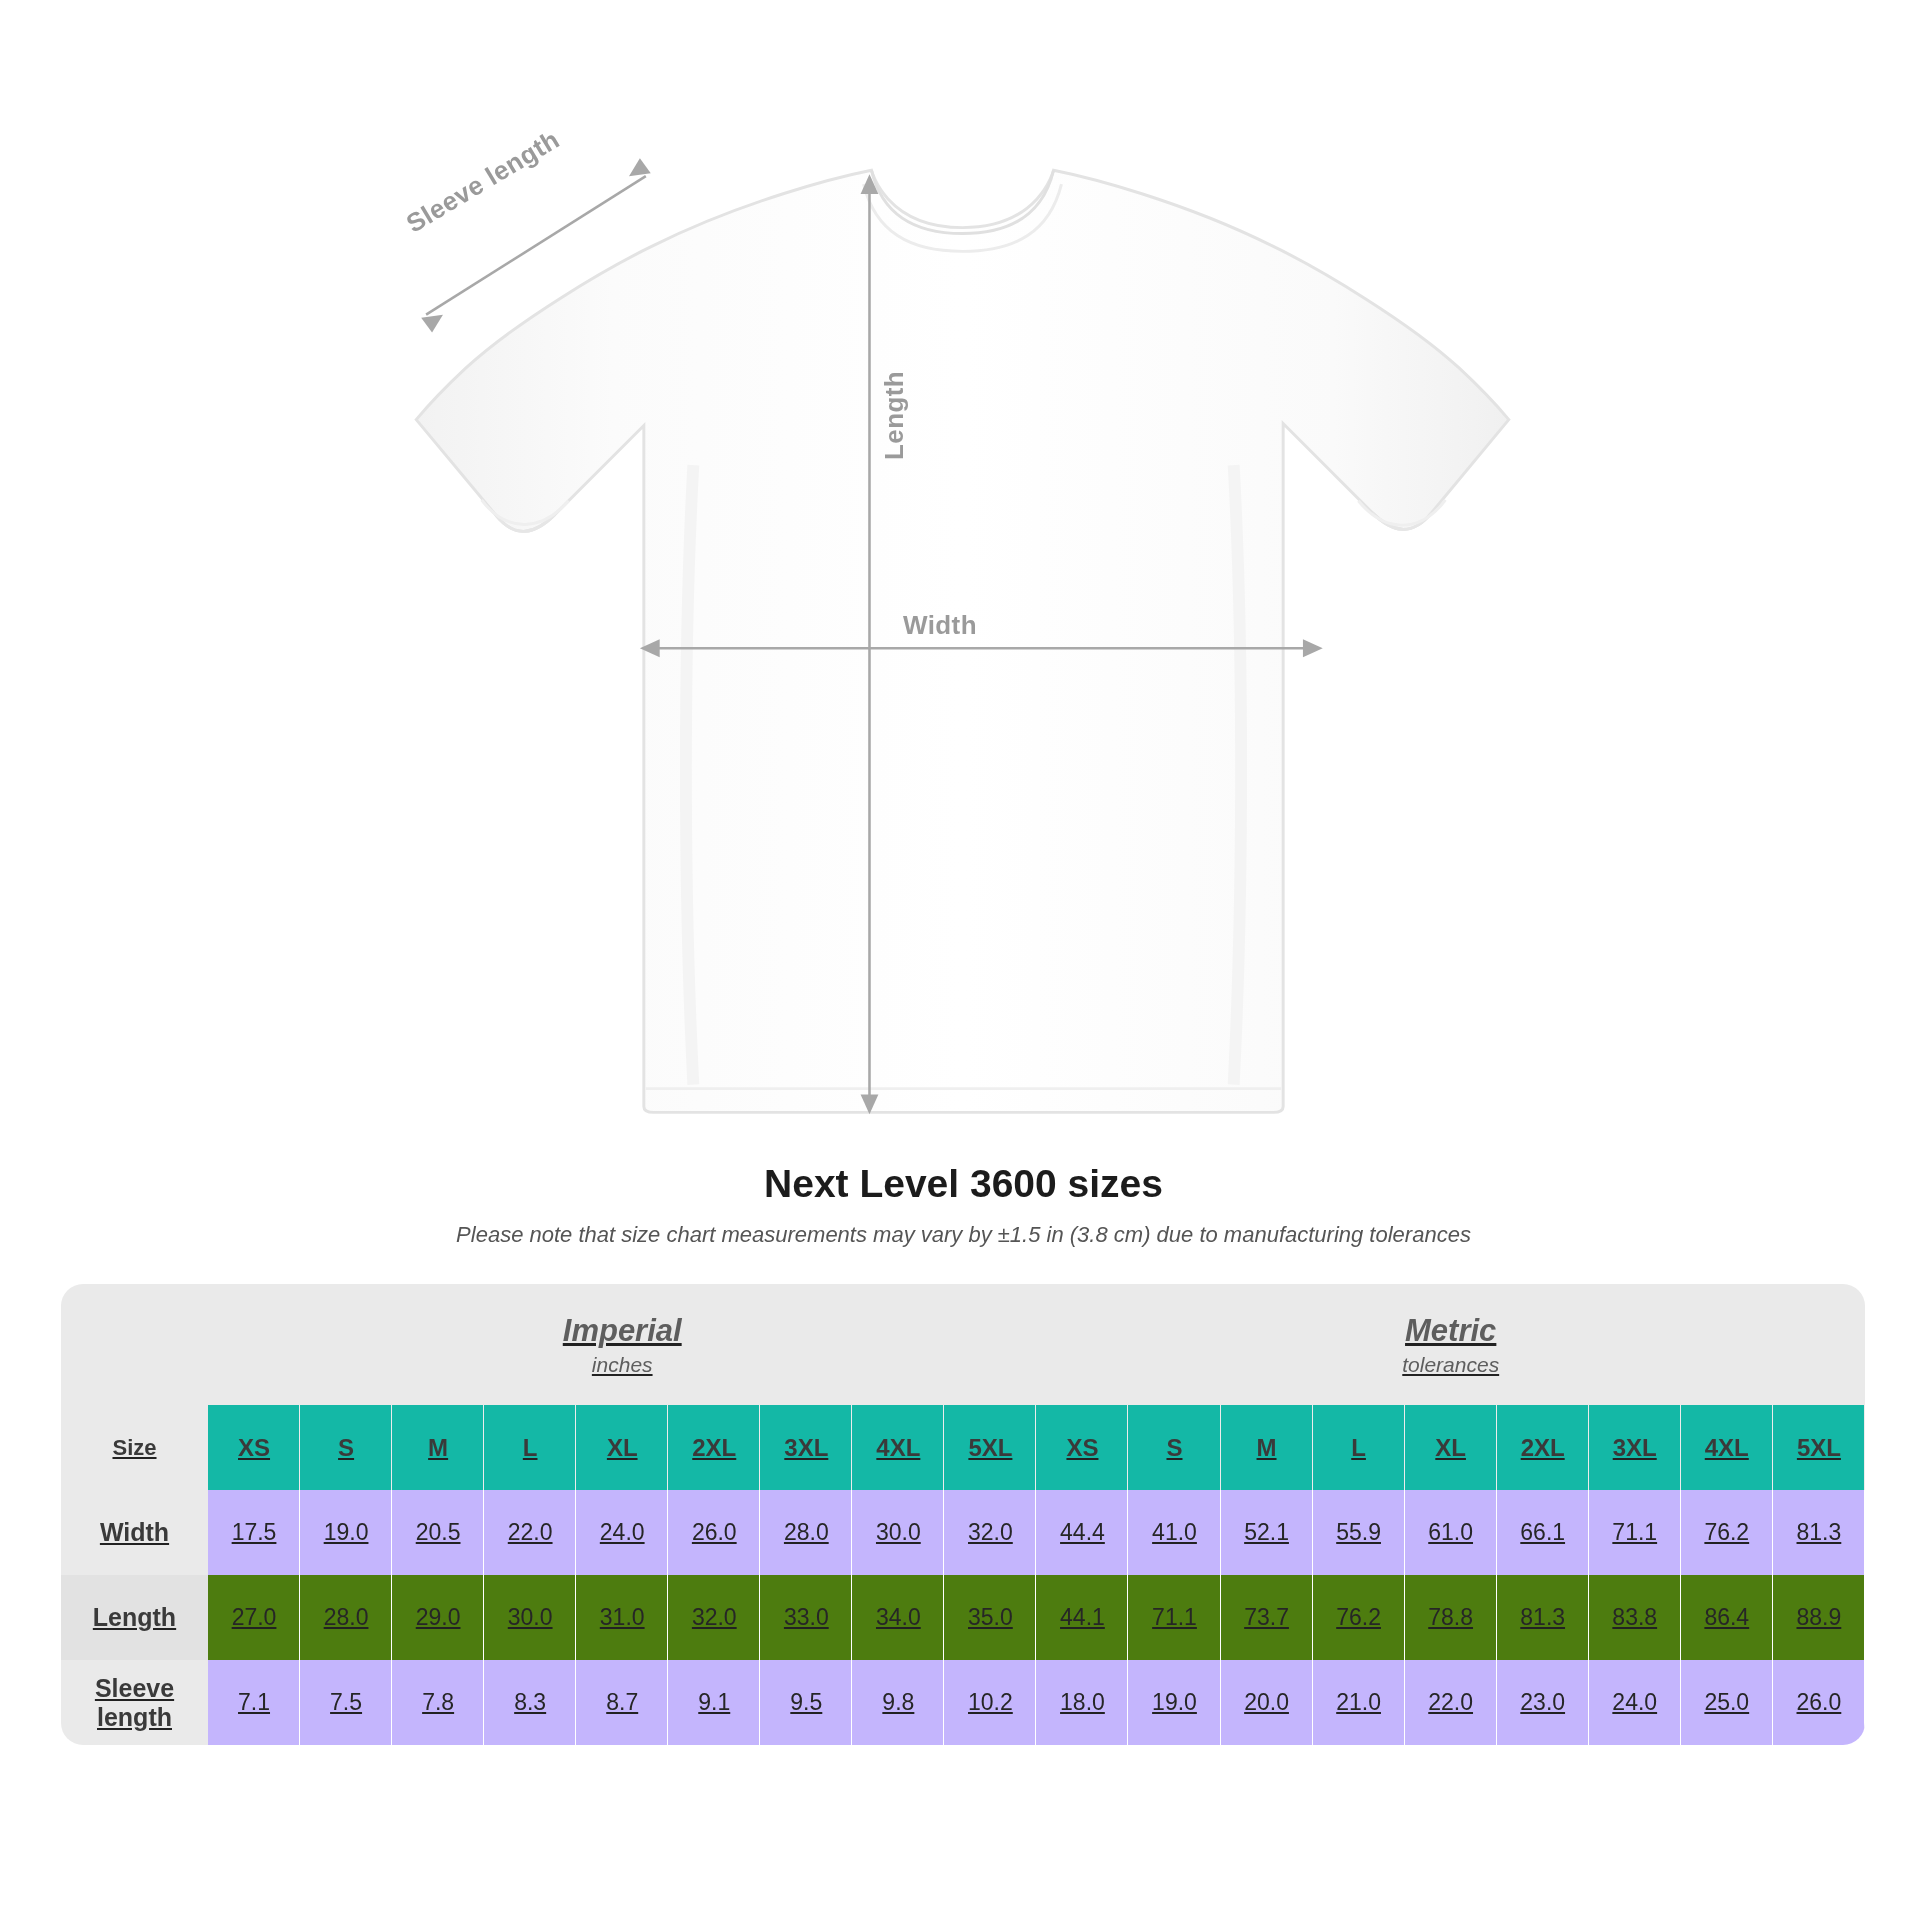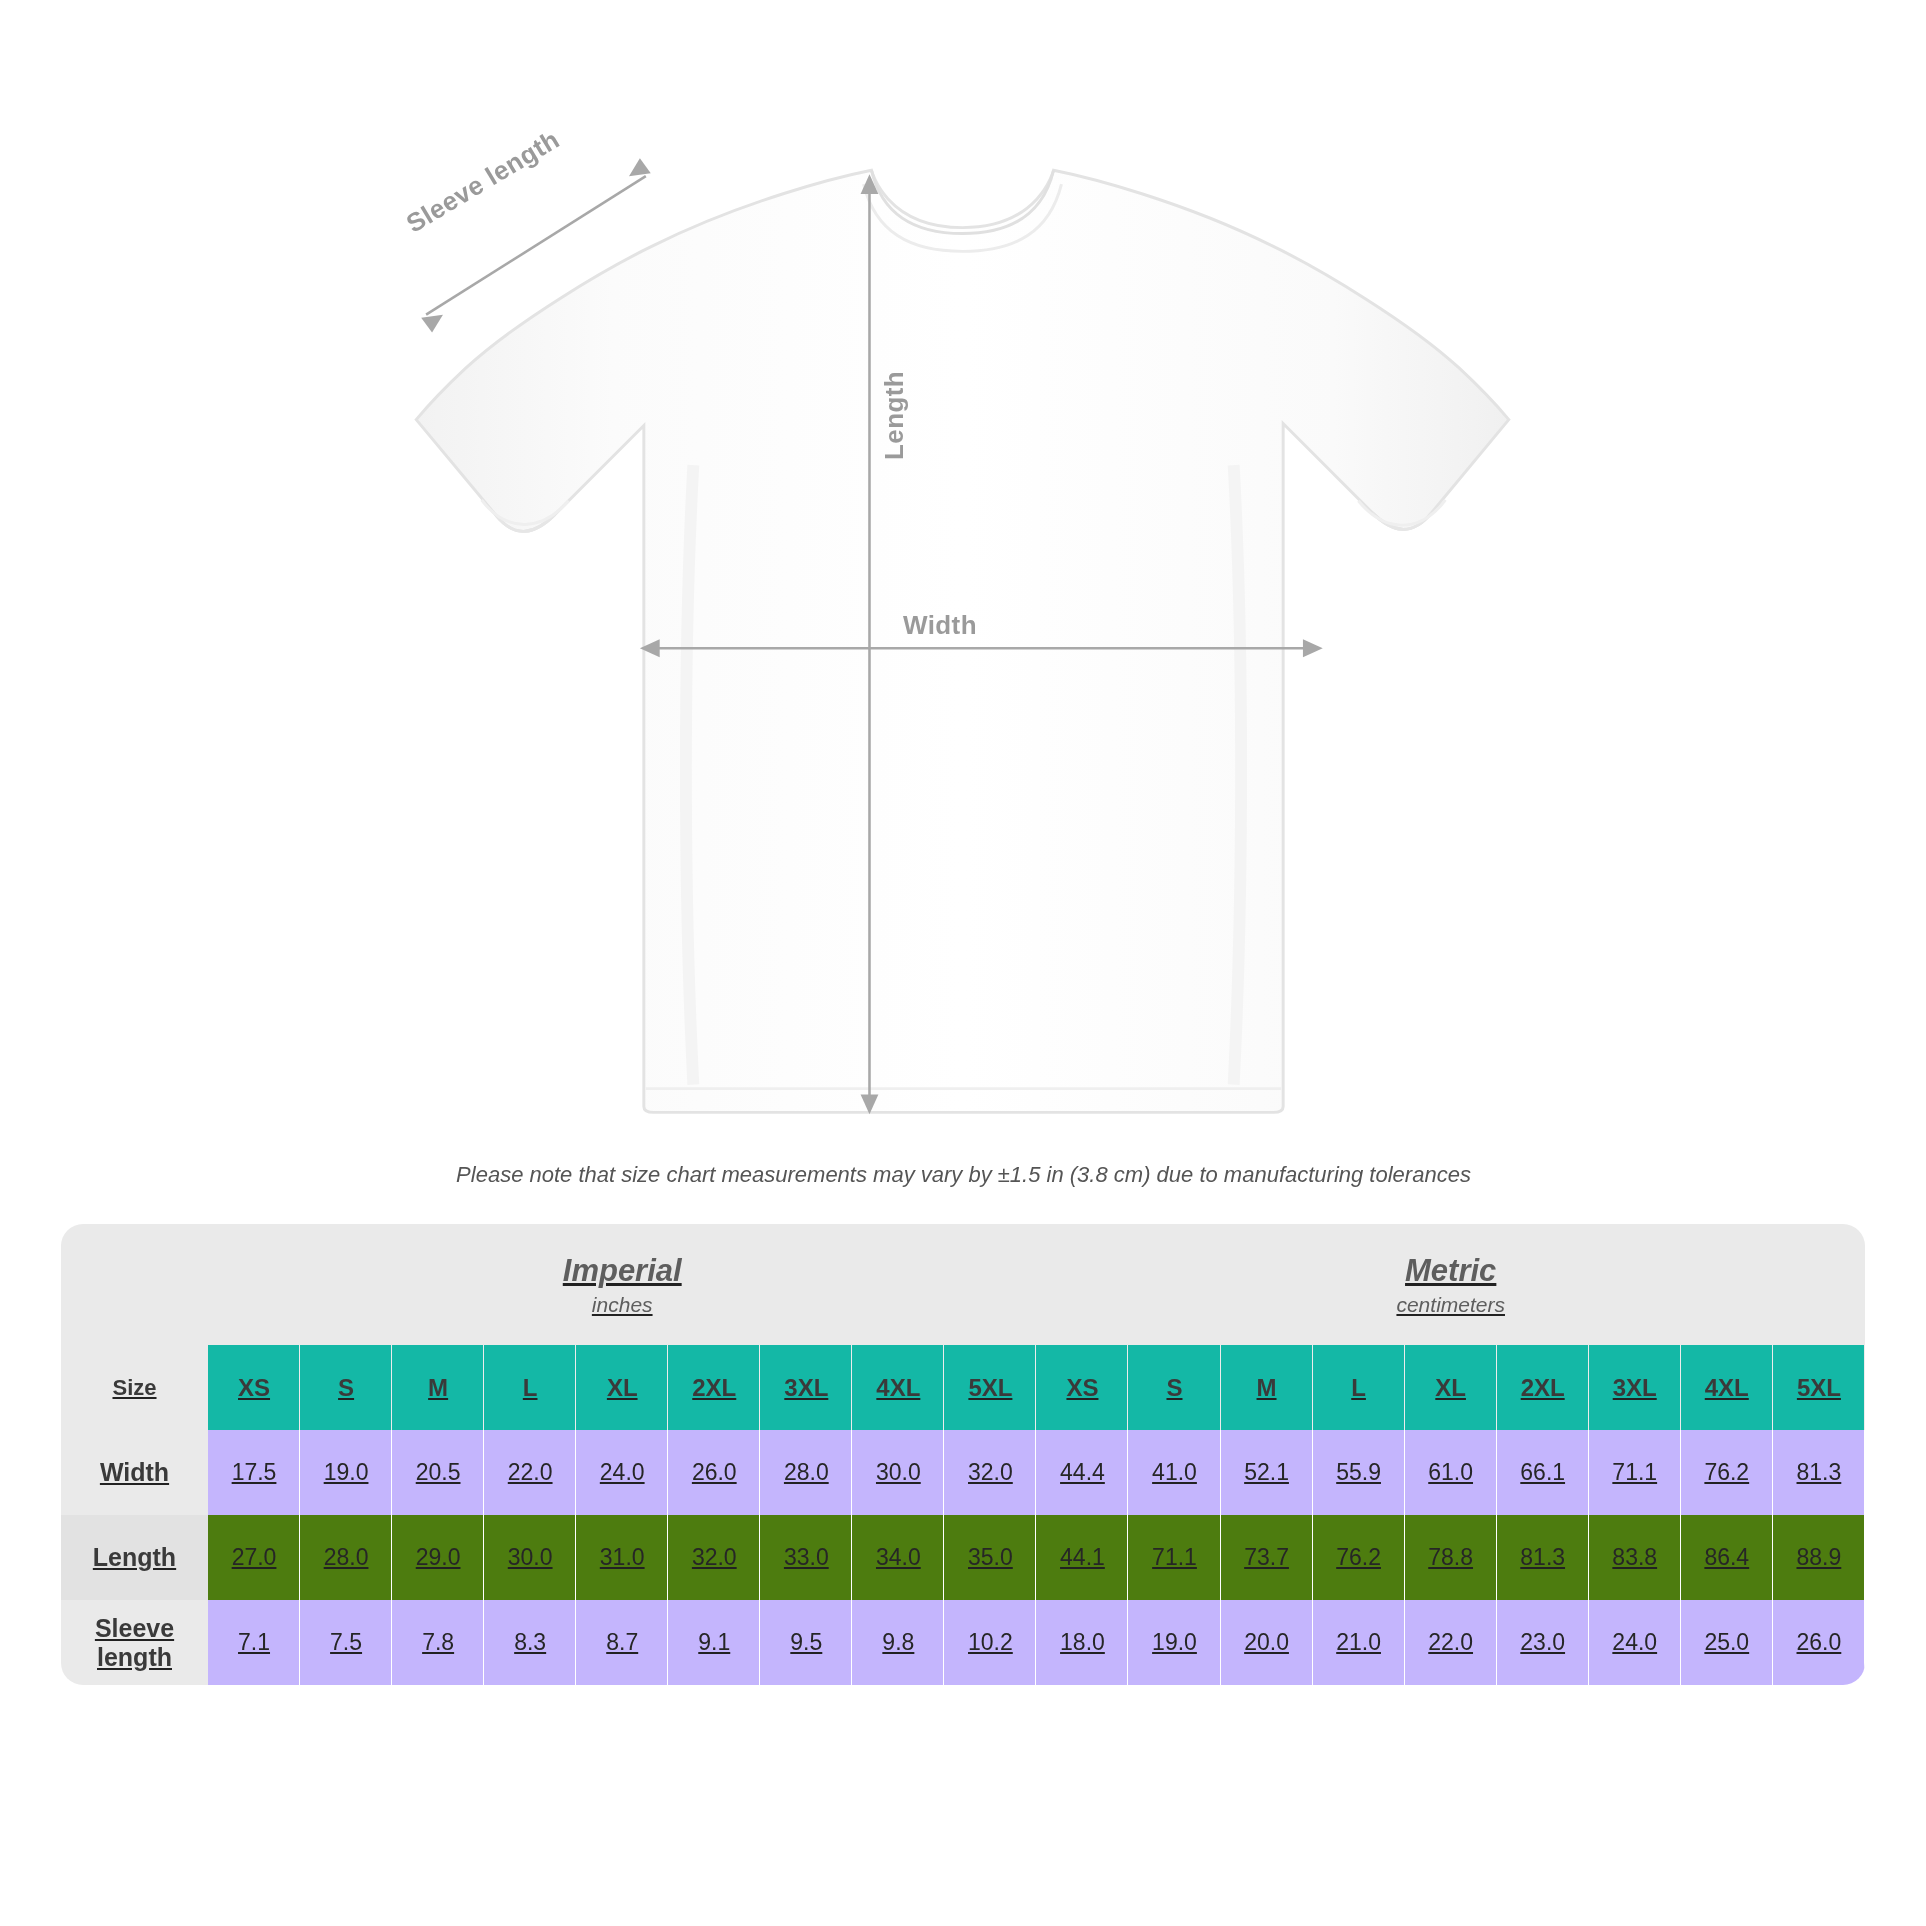--- a/index.html
+++ b/index.html
@@ -229,35 +229,36 @@
       <polygon points="657,175 635,178 646,160"></polygon>
     </g>
   </svg>
 
   <div class="dim-label dim-sleeve">Sleeve length</div>
   <div class="dim-label dim-length">Length</div>
   <div class="dim-label dim-width">Width</div>
 </div>
 
 <div class="title-block">
+  <h1 class="chart-title">Next Level 3600 sizes</h1>
   <p class="chart-note">Please note that size chart measurements may vary by ±1.5 in (3.8 cm) due to manufacturing tolerances</p>
 </div>
 
 <div class="table-wrap">
   <table class="size-table" id="size-table">
     <tbody id="table-body">
         <tr class="unit-row">
           <td class="corner col-label"></td>
           <td colspan="9">
             <div class="unit-name">Imperial</div>
             <div class="unit-sub">inches</div>
           </td>
           <td colspan="9">
             <div class="unit-name">Metric</div>
-            <div class="unit-sub">centimeters</div>
+            <div class="unit-sub">tolerances</div>
           </td>
         </tr>
         <tr class="head-row">
           <td class="rowlabel col-label">Size</td>
           <td class="cell">XS</td>
           <td class="cell">S</td>
           <td class="cell">M</td>
           <td class="cell">L</td>
           <td class="cell">XL</td>
           <td class="cell">2XL</td>

